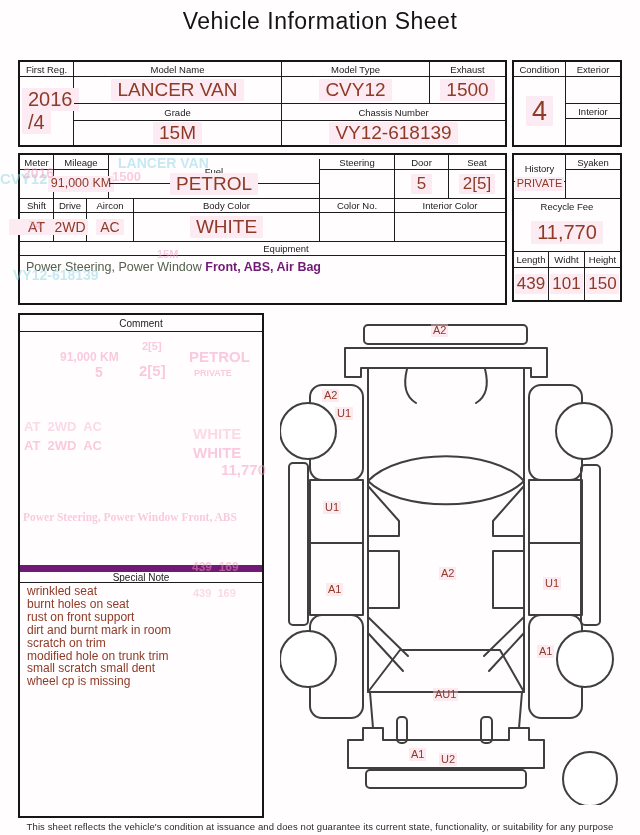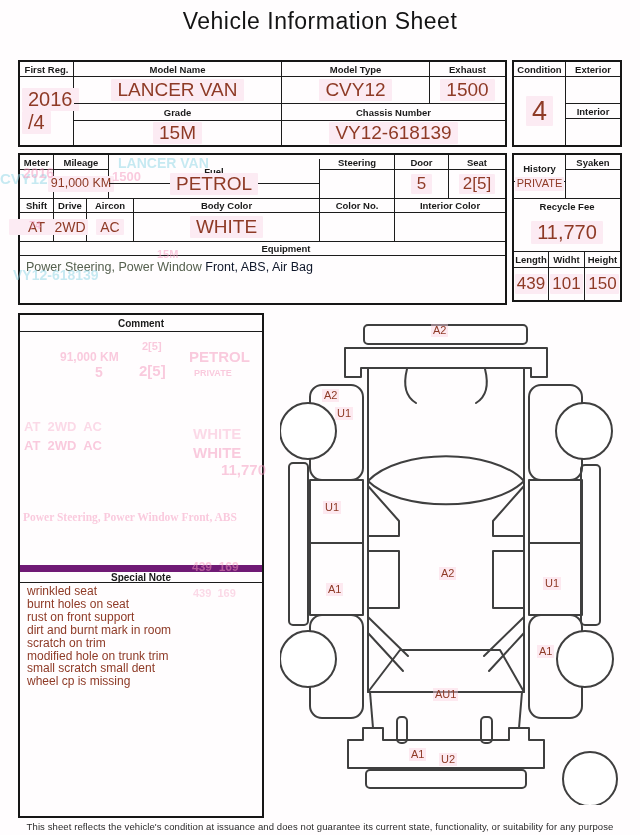--- a/index.html
+++ b/index.html
@@ -8,21 +8,21 @@
     background:#fffdfe;overflow:hidden;
     font-family:"Liberation Sans","DejaVu Sans",sans-serif;
     color:#181818;
   }
   .title{
     position:absolute;left:0;top:8px;width:100%;text-align:center;
     font-size:23px;font-weight:500;letter-spacing:.5px;color:#141414;
   }
   .box{position:absolute;border:2px solid #161616;background:transparent;box-sizing:border-box;}
   .c{position:absolute;box-sizing:border-box;display:flex;align-items:center;justify-content:center;text-align:center;overflow:visible;}
-  .hd{font-size:9.5px;color:#1a1a1a;white-space:nowrap;font-weight:bold;}
+  .hd{font-size:9.5px;color:#1a1a1a;white-space:nowrap;}
   .vl{color:#8e3a26;font-weight:500;}
   .br{border-right:1px solid #1c1c1c;}
   .bb{border-bottom:1px solid #1c1c1c;}
   .bt{border-top:7px solid #701a75;}
   .hl{background:#fcebf3;padding:1px 6px;border-radius:1px;white-space:nowrap;line-height:1.05;}
   .left-al{justify-content:flex-start;align-items:flex-start;text-align:left;}
   .notes{position:absolute;left:7px;top:270px;width:228px;color:#8e3a26;font-size:12px;line-height:12.9px;}
   .notes div{white-space:nowrap;}
   .diagram{position:absolute;left:280px;top:315px;width:360px;height:490px;}
   .dlabel{
@@ -122,21 +122,21 @@
         <span class="hl">WHITE</span>
       </div>
     <div class="c hd br bb" style="left:300px;top:44px;width:75px;height:14px;">Color No.</div>
     <div class="c br bb" style="left:300px;top:58px;width:75px;height:29px;"></div>
     <div class="c hd bb" style="left:375px;top:44px;width:110px;height:14px;">Interior Color</div>
     <div class="c bb" style="left:375px;top:58px;width:110px;height:29px;"></div>
 
     <div class="c hd bb" style="left:0;top:87px;width:485px;height:14px;padding-left:47px;">Equipment</div>
     <div class="c left-al" style="left:0;top:101px;width:485px;height:47px;padding:4px 0 0 6px;font-size:12.5px;">
       <span style="color:#55604e;white-space:pre;">Power Steering, Power Window</span>
-        <span style="color:#0f172a;white-space:pre;"> Front, ABS, Air Bag</span>
+        <span style="color:#701a75;white-space:pre;font-weight:bold;"> Front, ABS, Air Bag</span>
     </div>
   </div>
 
   <div class="box" style="left:512px;top:153px;width:110px;height:149px;">
     <div class="c hd br bb" style="left:0;top:0;width:52px;height:27px;">History</div>
     <div class="c vl br bb" style="left:0;top:15px;width:52px;height:29px;font-size:11px;">
         <span class="hl" style="padding:1px 2px;">PRIVATE</span>
       </div>
     <div class="c hd bb" style="left:52px;top:0;width:54px;height:15px;">Syaken</div>
     <div class="c bb" style="left:52px;top:15px;width:54px;height:29px;"></div>

